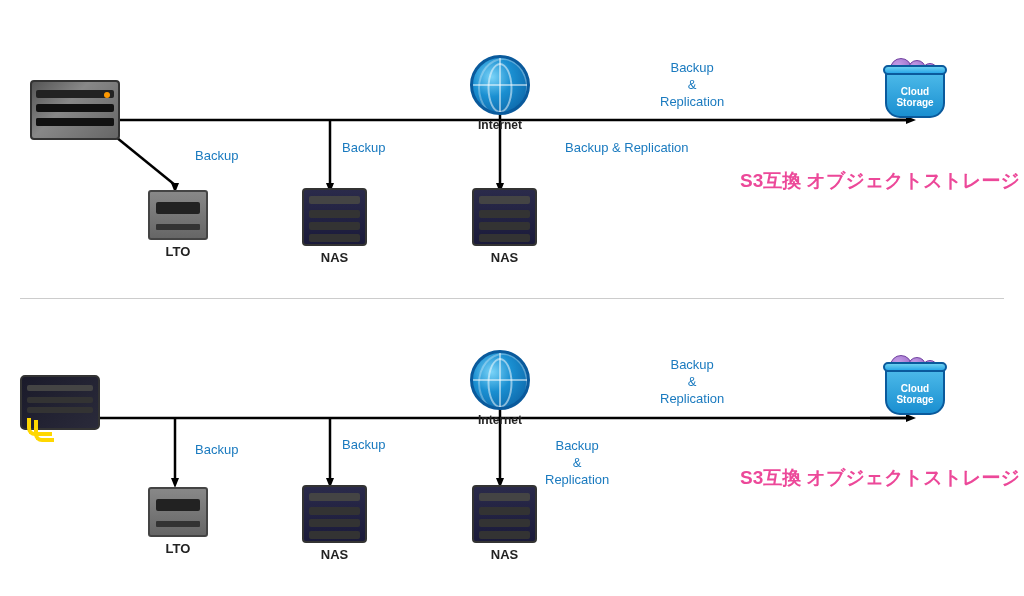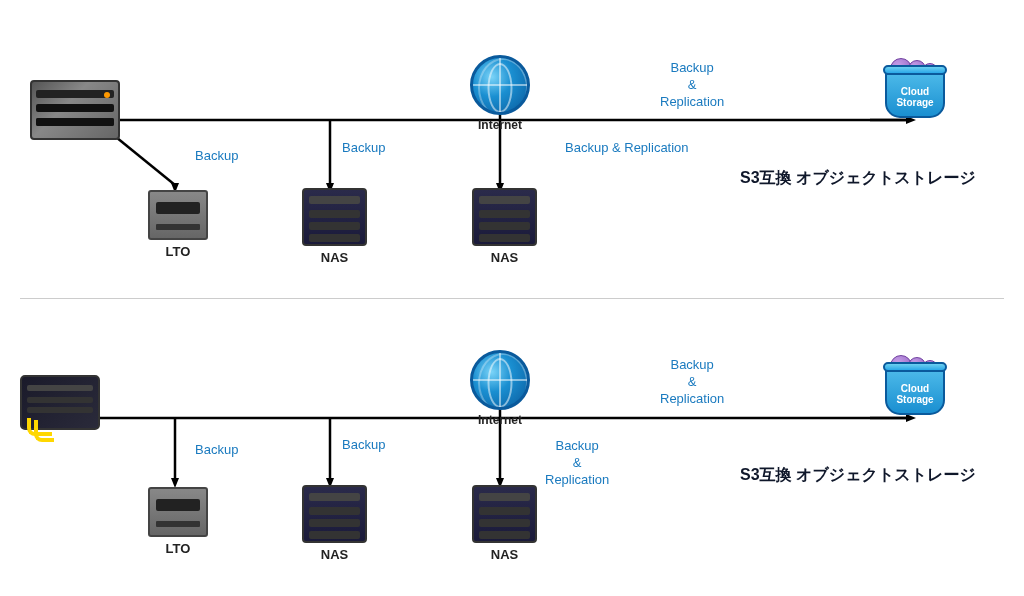--- a/index.html
+++ b/index.html
@@ -285,23 +285,23 @@
       position: absolute;
       font-size: 13px;
       font-weight: normal;
       color: #1a7abf;
       text-align: center;
       line-height: 1.3;
     }
 
     .text-label-jp {
       position: absolute;
-      font-size: 16px;
+      font-size: 19px;
       font-weight: bold;
-      color: #0f172a;
+      color: #ec4899;
       white-space: nowrap;
       text-align: center;
     }
 
     
     .divider {
       position: absolute;
       left: 20px;
       right: 20px;
       height: 1px;

